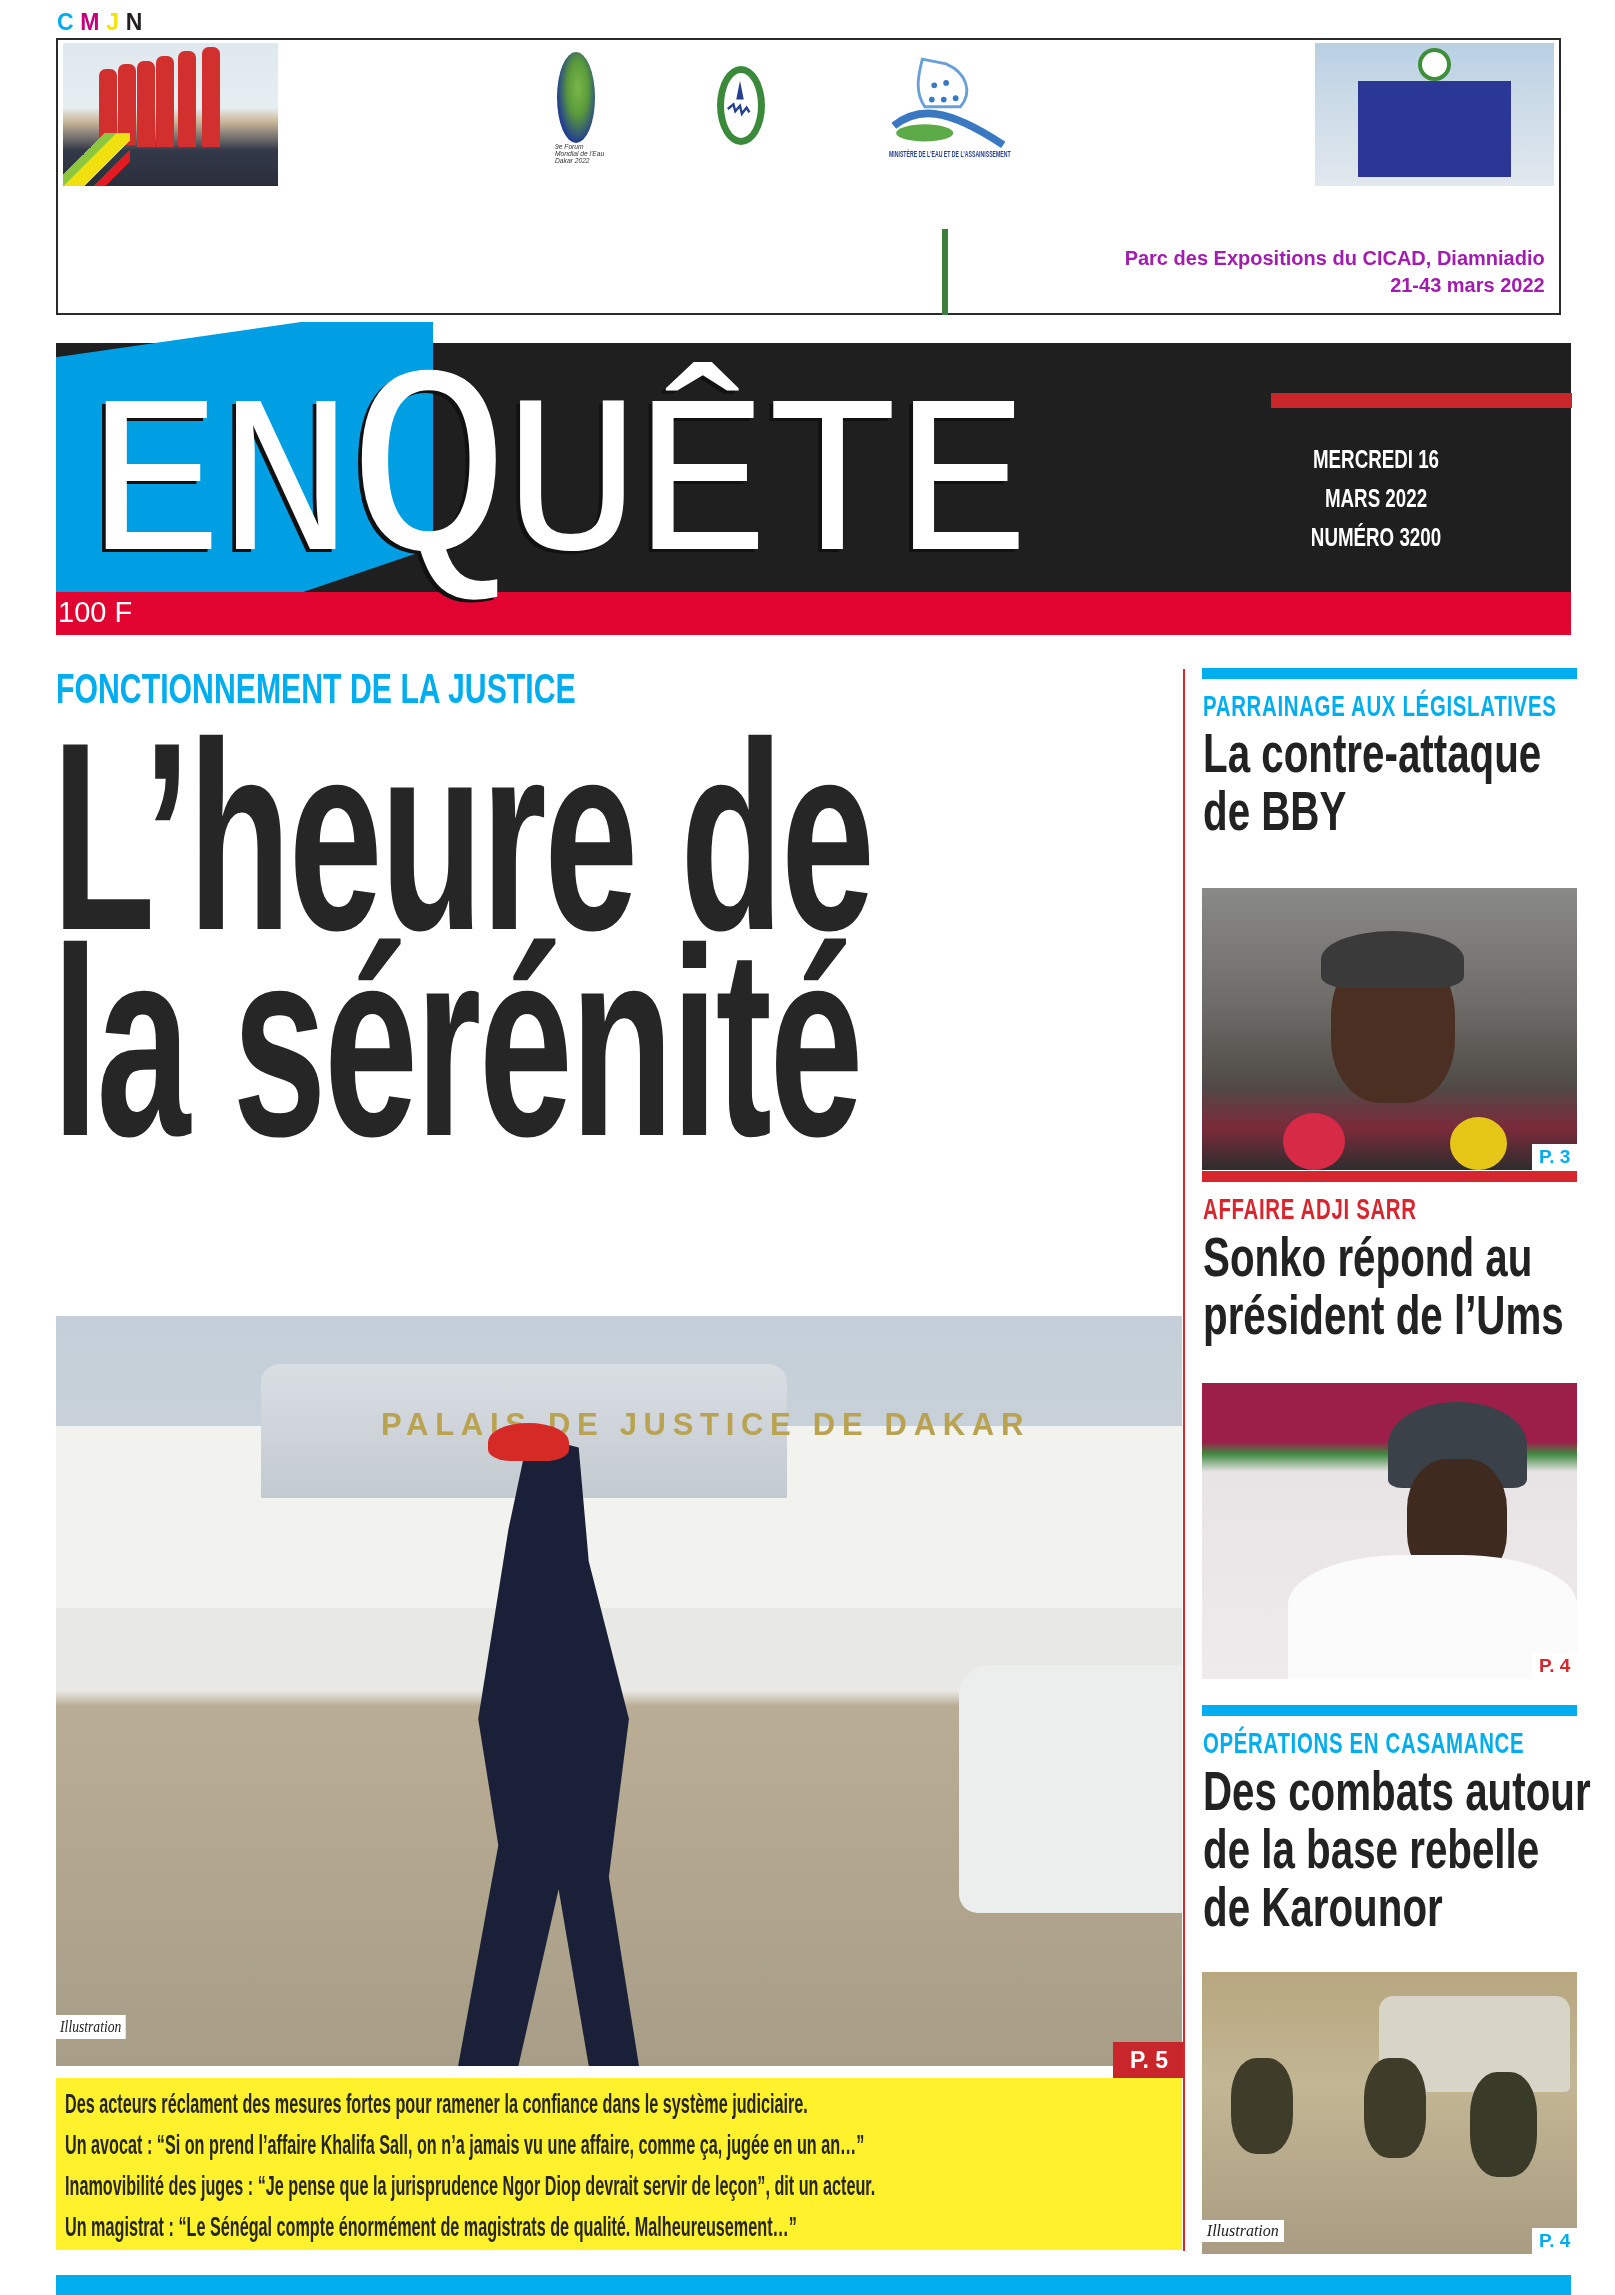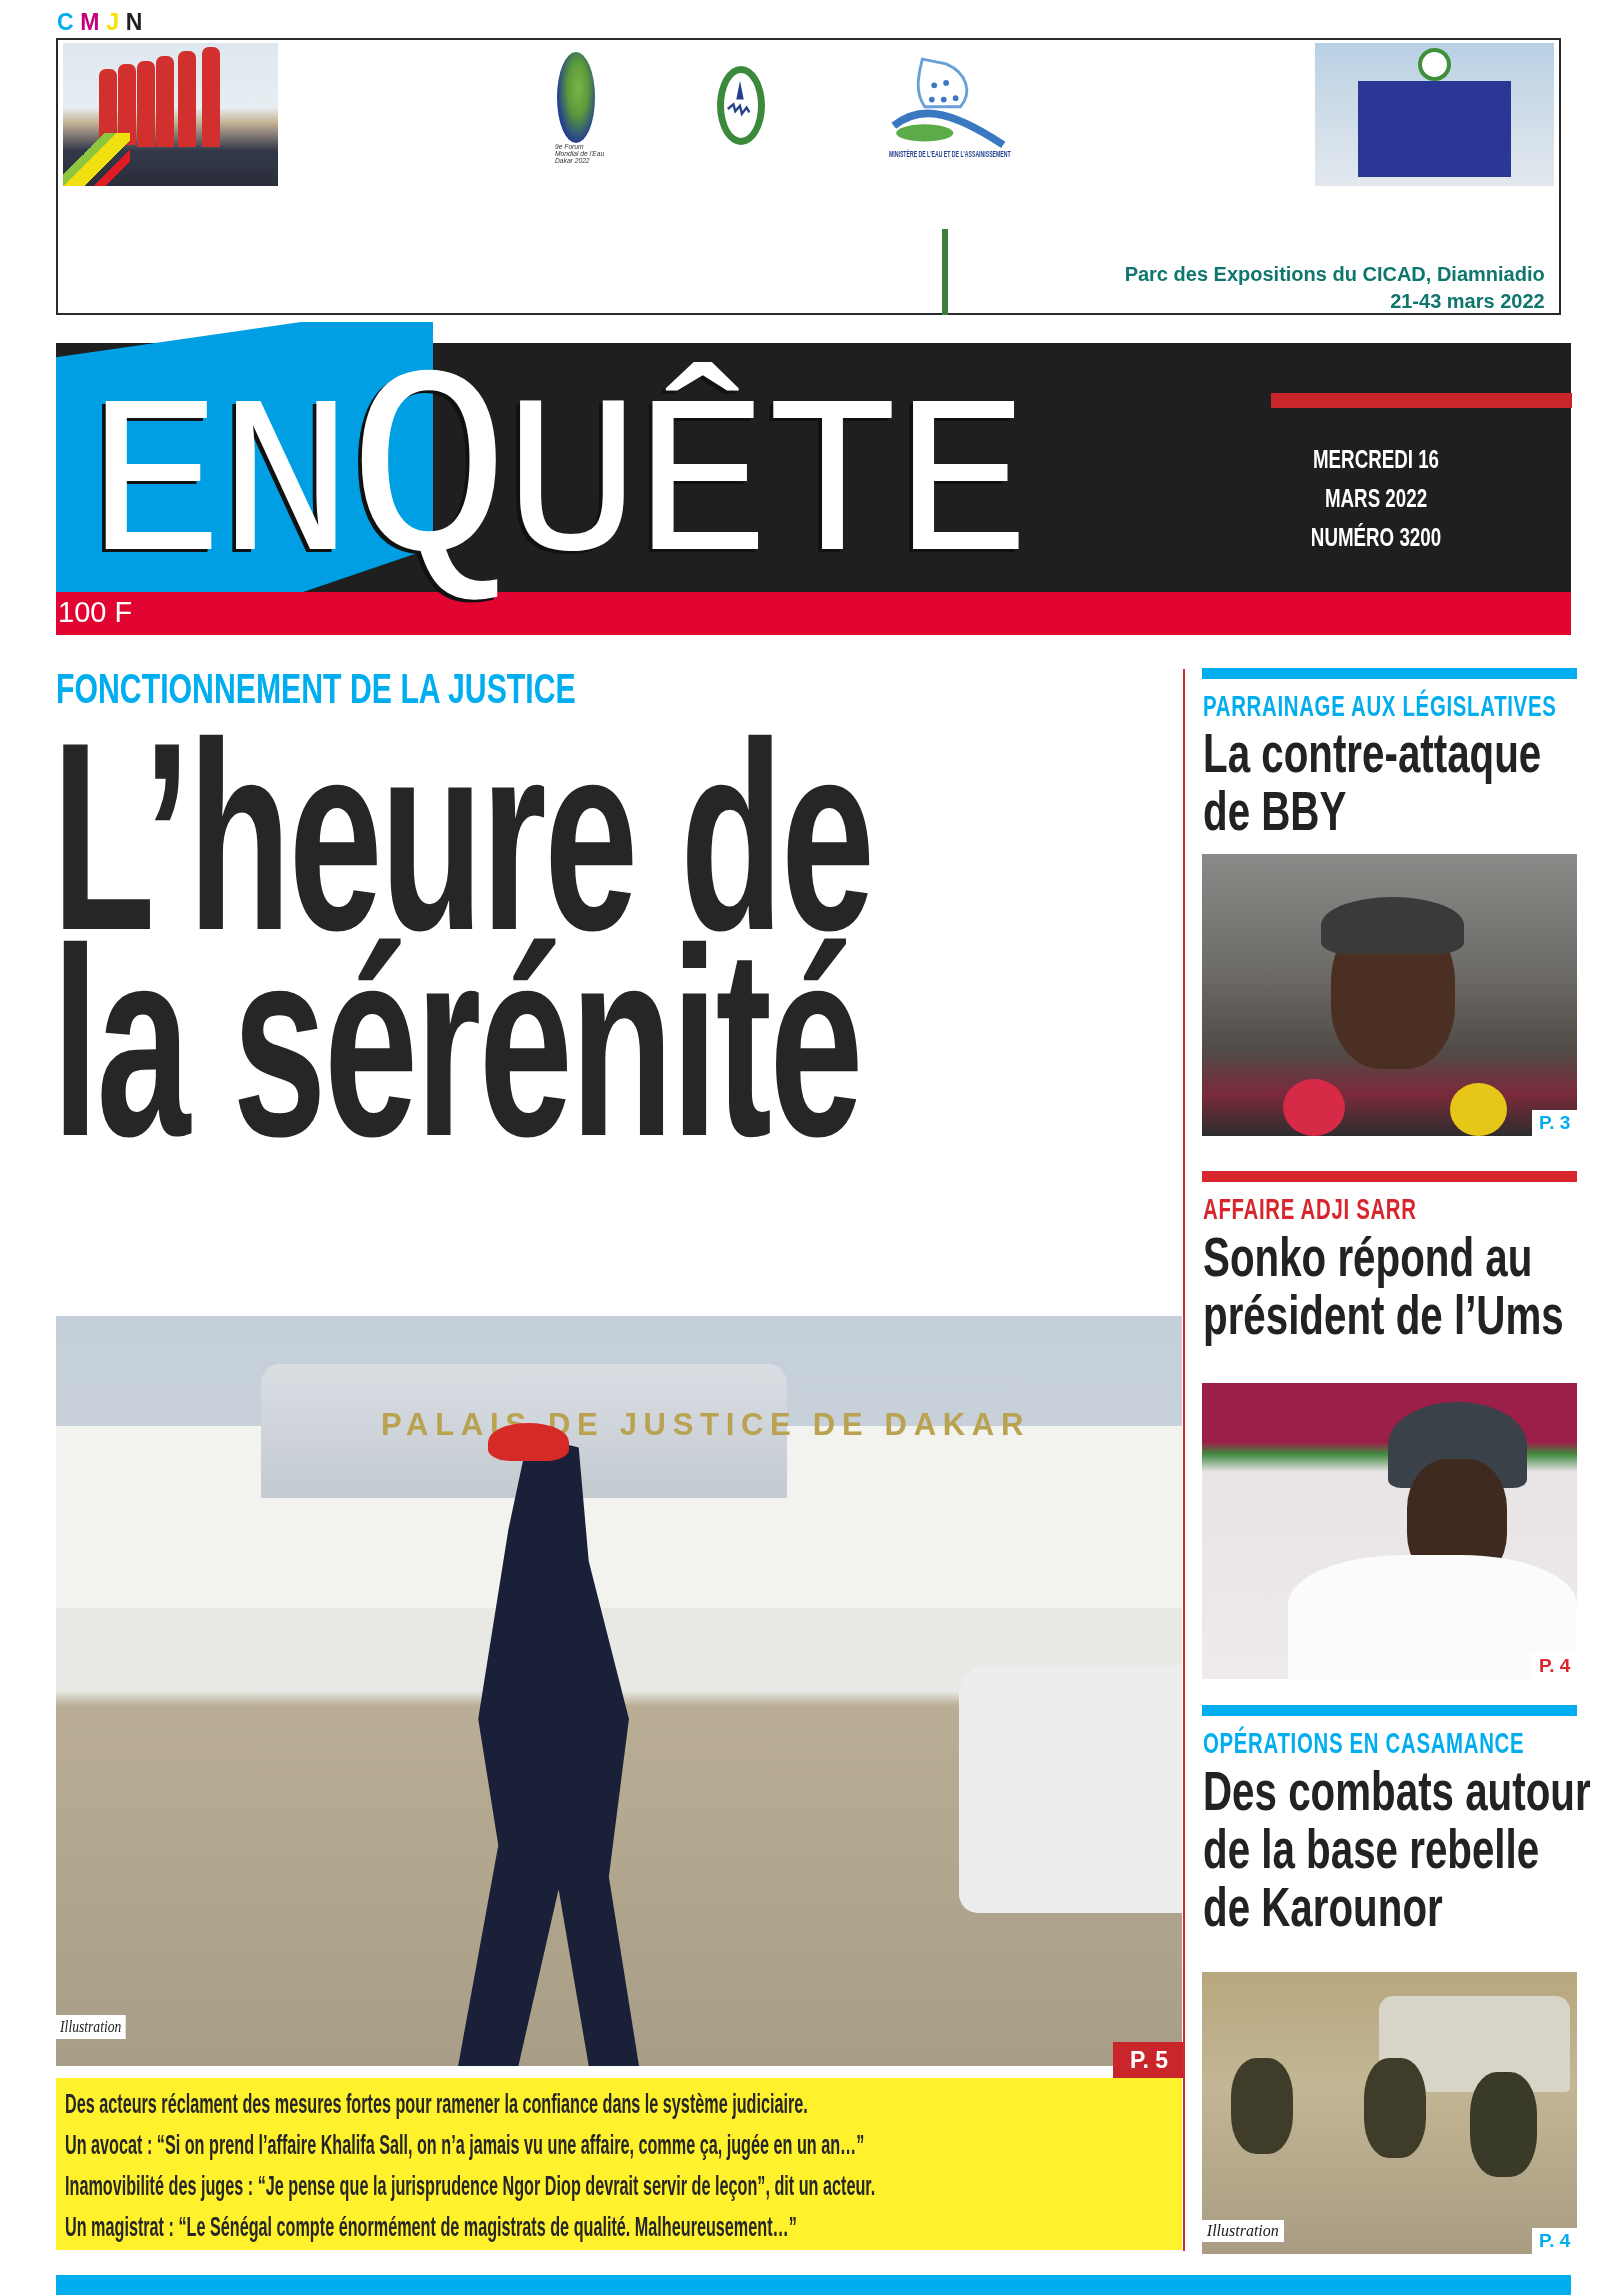--- a/index.html
+++ b/index.html
@@ -24,21 +24,21 @@
   .ad-photo-right .stand-logo { position:absolute; left:103px; top:4.8px; width:33px; height:33px; border-radius:50%; border:4.8px solid #3f8f3a; background:#fff; box-sizing:border-box; }
   .logo-globe { left:499px; top:12px; width:38px; height:91px; border-radius:50%;
      background:radial-gradient(ellipse at 55% 40%,#7ab648 0%,#5a9a3a 35%,#233f8e 70%); }
   .logo-globe-cap { left:497px; top:103px; font-size:6.7px; color:#333; font-style:italic; width:53px; }
   .logo-sones { left:659px; top:26px; width:48px; height:79px; border-radius:50%; border:7.6px solid #3b8a3b; box-sizing:border-box; background:#fff; }
   .logo-ministry { left:831px; top:14.3px; width:119px; height:96px; }
   .logo-ministry-caption { left:831px; top:109px; font-size:8.6px; color:#233f8e; font-weight:bold; white-space:nowrap; transform:scaleX(0.6); transform-origin:left top; }
   .ad-tagline { left:0; width:1500px; top:143px; text-align:center; font-size:30px; color:#3e7d3c; font-weight:bold; }
   .ad-visit { left:19px; top:201px; font-size:20px; color:#1e1e1e; font-weight:bold; line-height:27px; }
   .ad-divider { left:884px; top:189px; width:5.7px; height:86px; background:#3e7d3c; }
-  .ad-venue { right:14.3px; top:205px; text-align:right; font-size:20px; color:#0f766e; font-weight:bold; line-height:27px;margin-top:16px; }
+  .ad-venue { right:14.3px; top:205px; text-align:right; font-size:20px; color:#a21caf; font-weight:bold; line-height:27px; }
 
   
   .mast-black { left:56px; top:343px; width:1515px; height:249px; background:#1f1f1f; }
   .mast-blue { left:56px; top:322px; width:377px; height:272px; background:#009fe3;
      clip-path:polygon(0 13%, 65% 0%, 100% 0%, 100% 83%, 64% 100%, 0% 100%); }
   .mast-red { left:56px; top:592px; width:1515px; height:43px; background:#e20430; }
   .mast-redbar { left:1271px; top:393px; width:301px; height:15.3px; background:#c8262b; }
   .price { left:58px; top:596px; font-size:29px; color:#fff; font-weight:normal; }
   .logo-text { left:88px; top:344px; font-family:Liberation Mono, monospace; color:#fff; font-size:225px; line-height:1; white-space:nowrap;
      text-shadow:-3.8px 2.9px 0 #111; letter-spacing:-4.8px;text-align:right; }
@@ -165,21 +165,21 @@
 </div>
 
 <div class="abs col-rule"></div>
 
 <div class="abs sb-bar" style="top:668px;background:#00aeef"></div>
 <div class="abs sb-kicker" style="top:689px;color:#00aeef">PARRAINAGE AUX LÉGISLATIVES</div>
 <div class="abs sb-title" style="top:724px">
   <div>La contre-attaque</div>
   <div>de BBY</div>
 </div>
-<div class="abs sb-photo" style="top:854px;height:282px;background:linear-gradient(180deg,#8a8a88 0%,#6f6d6a 40%,#504b47 70%,#7b2a3a 85%,#2d2d2d 100%)">
+<div class="abs sb-photo" style="top:888px;height:282px;background:linear-gradient(180deg,#8a8a88 0%,#6f6d6a 40%,#504b47 70%,#7b2a3a 85%,#2d2d2d 100%)">
   <div style="position:absolute;left:129px;top:57px;width:124px;height:158px;border-radius:45% 45% 40% 40%;background:#4a2f22"></div>
   <div style="position:absolute;left:119px;top:43px;width:143px;height:57px;border-radius:50% 50% 20% 20%;background:#3a3a3a"></div>
   <div style="position:absolute;left:81px;top:225px;width:62px;height:57px;border-radius:50%;background:#d62a47"></div>
   <div style="position:absolute;left:248px;top:229px;width:57px;height:53px;border-radius:50%;background:#e6c617"></div>
   <div class="abs sb-page" style="right:0;bottom:0;color:#00aeef">P. 3</div>
 </div>
 
 <div class="abs sb-bar" style="top:1171px;background:#d7262e"></div>
 <div class="abs sb-kicker" style="top:1192px;color:#d7262e">AFFAIRE ADJI SARR</div>
 <div class="abs sb-title" style="top:1228px">

